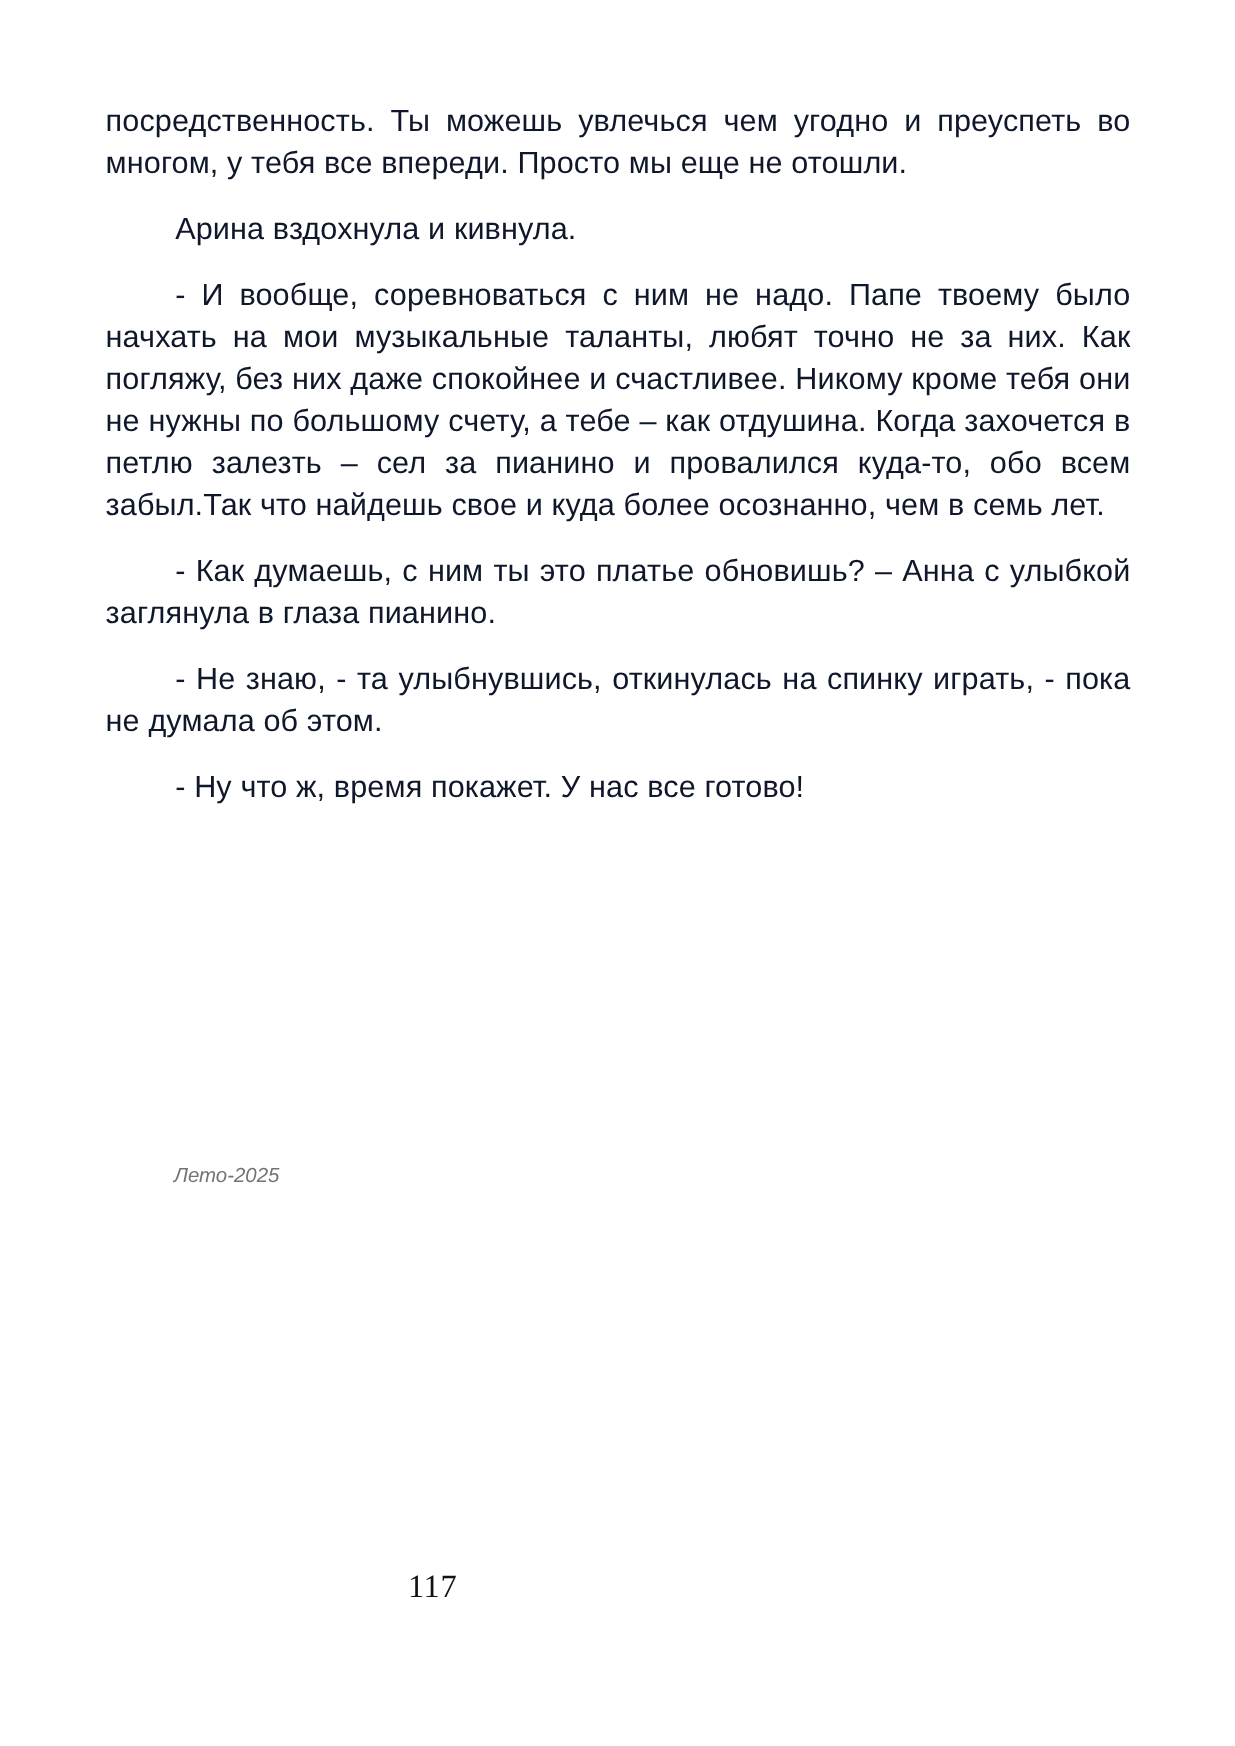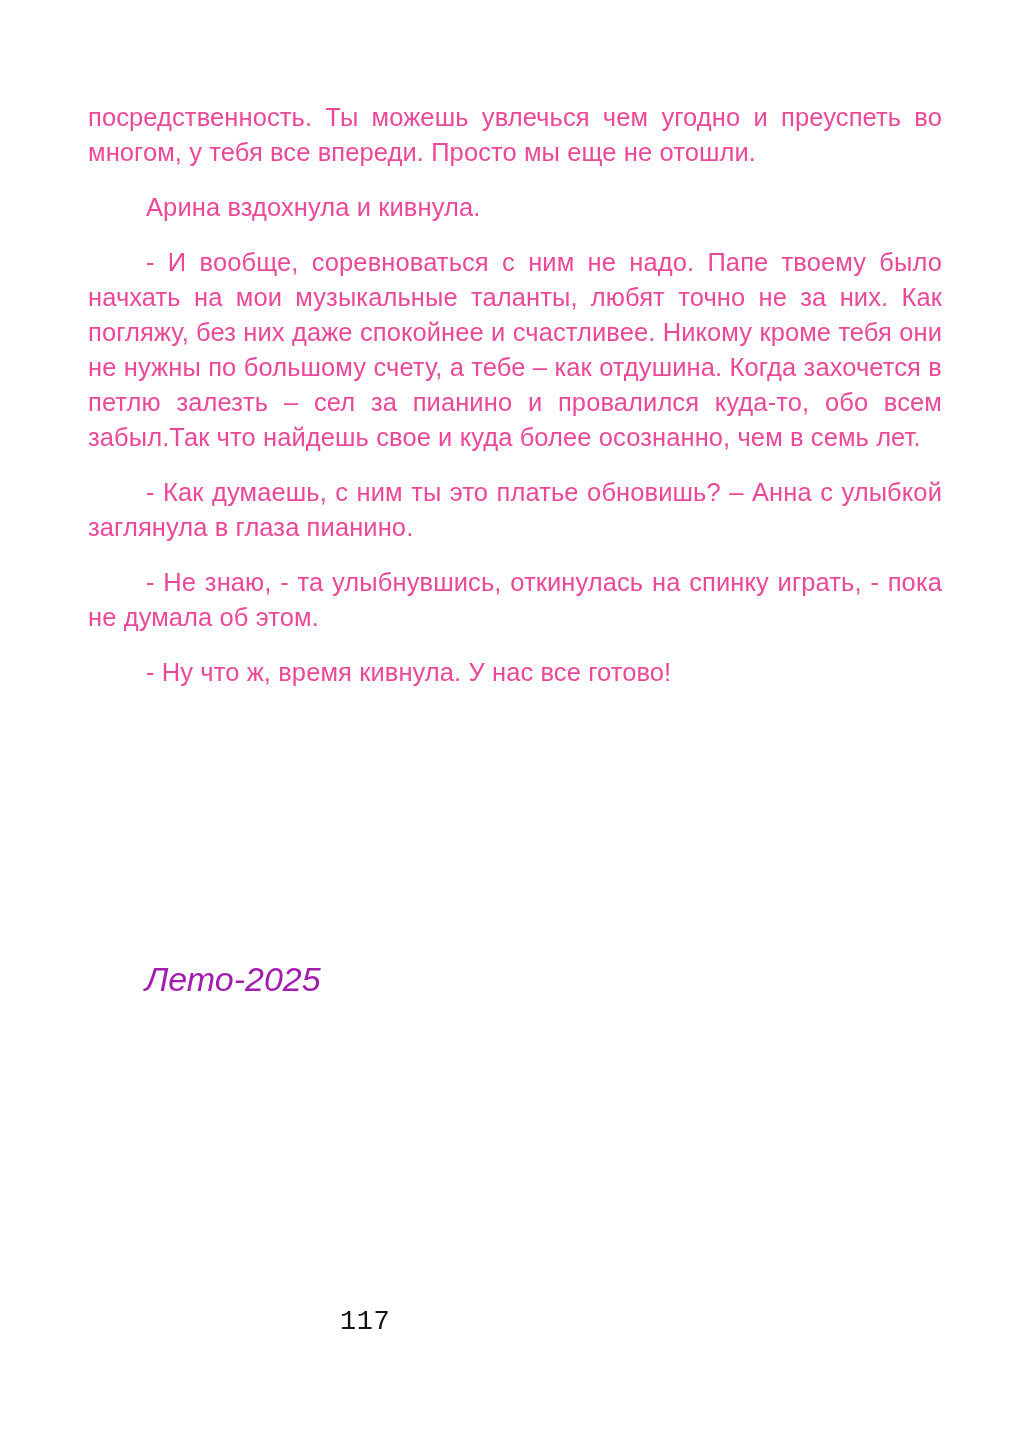--- a/index.html
+++ b/index.html
@@ -20,56 +20,56 @@
   }
 
   .text-block {
     position: absolute;
     left: 88px;
     top: 84px;
     width: 854px;
   }
 
   .para {
-    margin: 16px 0 20px 0;
+    margin: 0 0 20px 0;
     font-family: "Liberation Sans", "DejaVu Sans", sans-serif;
     font-size: 25.5px;
     line-height: 35px;
-    color: #ec4899;
+    color: #0f172a;
     text-align: justify;
     text-justify: inter-word;
     text-indent: 58px;
     hyphens: none;
     -webkit-hyphens: none;
     word-spacing: 0;
     letter-spacing: 0.1px;
   }
 
   
   .para.continuation {
     text-indent: 0;
   }
 
   .signature {
     position: absolute;
     left: 145px;
     top: 962px;
     font-family: "Liberation Sans", "DejaVu Sans", sans-serif;
     font-style: italic;
-    font-size: 34px;
+    font-size: 17px;
     line-height: 35px;
-    color: #a21caf;
+    color: #737373;
     white-space: nowrap;
   }
 
   .page-number {
     position: absolute;
     left: 340px;
     top: 1305px;
-    font-family: Liberation Mono, monospace;
+    font-family: Liberation Serif, serif;
     font-size: 27px;
     line-height: 34px;
     color: #121212;
     letter-spacing: 0.5px;
   }
 </style>
 </head>
 <body>
 
 <div class="page">
@@ -80,21 +80,21 @@
 
     <p class="para">Арина вздохнула и кивнула.</p>
 
     <p class="para">- И вообще, соревноваться с ним не надо. Папе твоему было начхать на мои музыкальные таланты, любят точно не за них. Как погляжу, без них даже спокойнее и счастливее. Никому кроме тебя они не нужны по большому счету, а тебе – как отдушина. Когда захочется в петлю залезть – сел за пианино и провалился куда-то, обо всем забыл.Так что найдешь свое и куда более осознанно, чем в семь лет.</p>
 
 
     <p class="para">- Как думаешь, с ним ты это платье обновишь? – Анна с улыбкой заглянула в глаза пианино.</p>
 
     <p class="para">- Не знаю, - та улыбнувшись, откинулась на спинку играть, - пока не думала об этом.</p>
 
-    <p class="para">- Ну что ж, время кивнула. У нас все готово!</p>
+    <p class="para">- Ну что ж, время покажет. У нас все готово!</p>
 
   </div>
 
   <div class="signature">Лето-2025</div>
 
   <div class="page-number">117</div>
 
 </div>
 
 </body></html>

